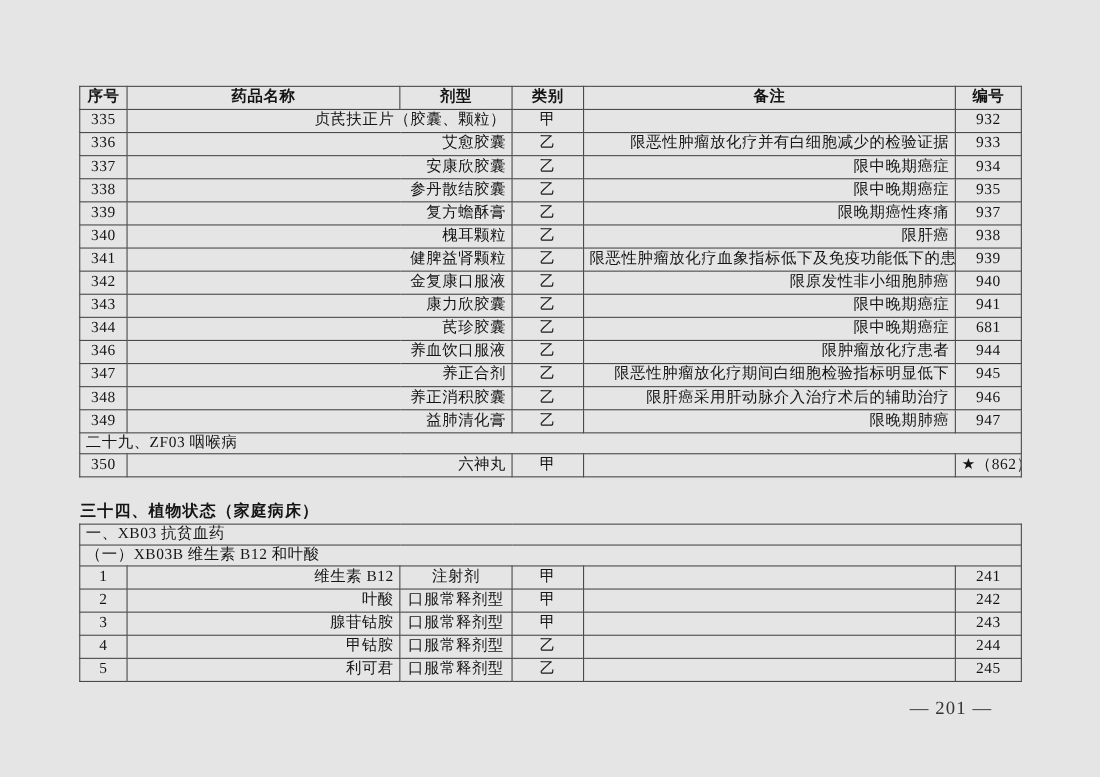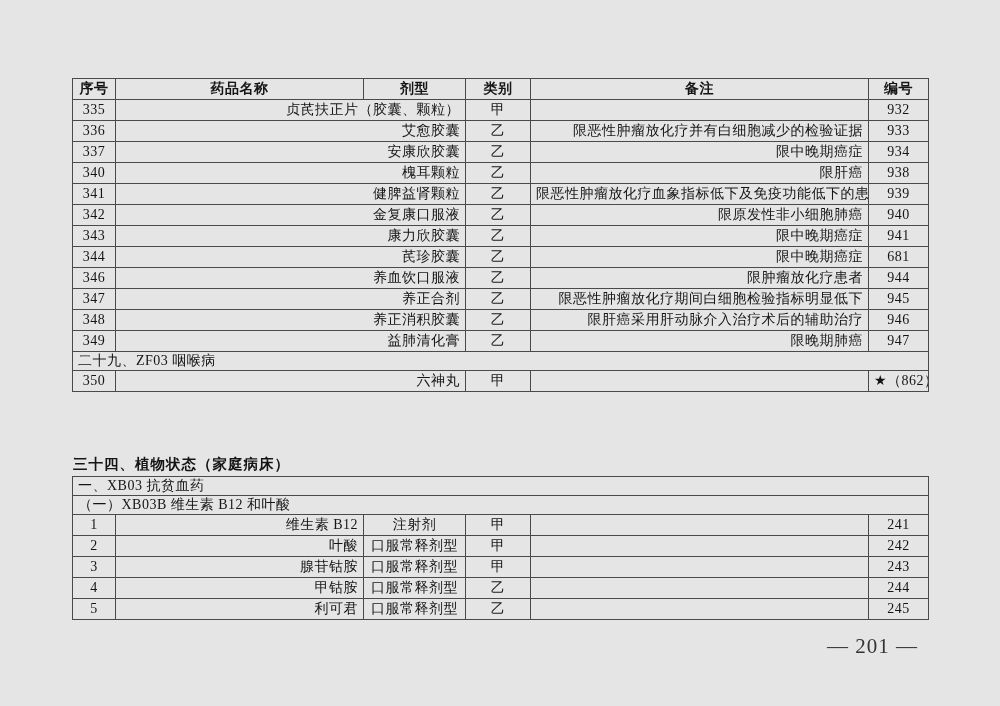--- a/index.html
+++ b/index.html
@@ -55,21 +55,21 @@
     left: 73px;
     top: 455px;
     font-size: 14.5px;
     font-weight: 700;
     letter-spacing: 1px;
   }
   .page-footer {
     position: absolute;
     left: 827px;
     top: 634px;
-    font-size: 21px;
+    font-size: 17px;
     color: #333333;
     letter-spacing: 1px;
   }
 </style>
 </head>
 <body>
 
 <div class="doc">
 
   <table class="drug-table" id="table1">
@@ -105,20 +105,34 @@
           <td class="c-code">933</td>
         </tr>
         <tr>
           <td class="c-no">337</td>
           <td class="c-name" colspan="2">安康欣胶囊</td>
           <td class="c-cat">乙</td>
           <td class="c-note">限中晚期癌症</td>
           <td class="c-code">934</td>
         </tr>
         <tr>
+          <td class="c-no">338</td>
+          <td class="c-name" colspan="2">参丹散结胶囊</td>
+          <td class="c-cat">乙</td>
+          <td class="c-note">限中晚期癌症</td>
+          <td class="c-code">935</td>
+        </tr>
+        <tr>
+          <td class="c-no">339</td>
+          <td class="c-name" colspan="2">复方蟾酥膏</td>
+          <td class="c-cat">乙</td>
+          <td class="c-note">限晚期癌性疼痛</td>
+          <td class="c-code">937</td>
+        </tr>
+        <tr>
           <td class="c-no">340</td>
           <td class="c-name" colspan="2">槐耳颗粒</td>
           <td class="c-cat">乙</td>
           <td class="c-note">限肝癌</td>
           <td class="c-code">938</td>
         </tr>
         <tr>
           <td class="c-no">341</td>
           <td class="c-name" colspan="2">健脾益肾颗粒</td>
           <td class="c-cat">乙</td>

